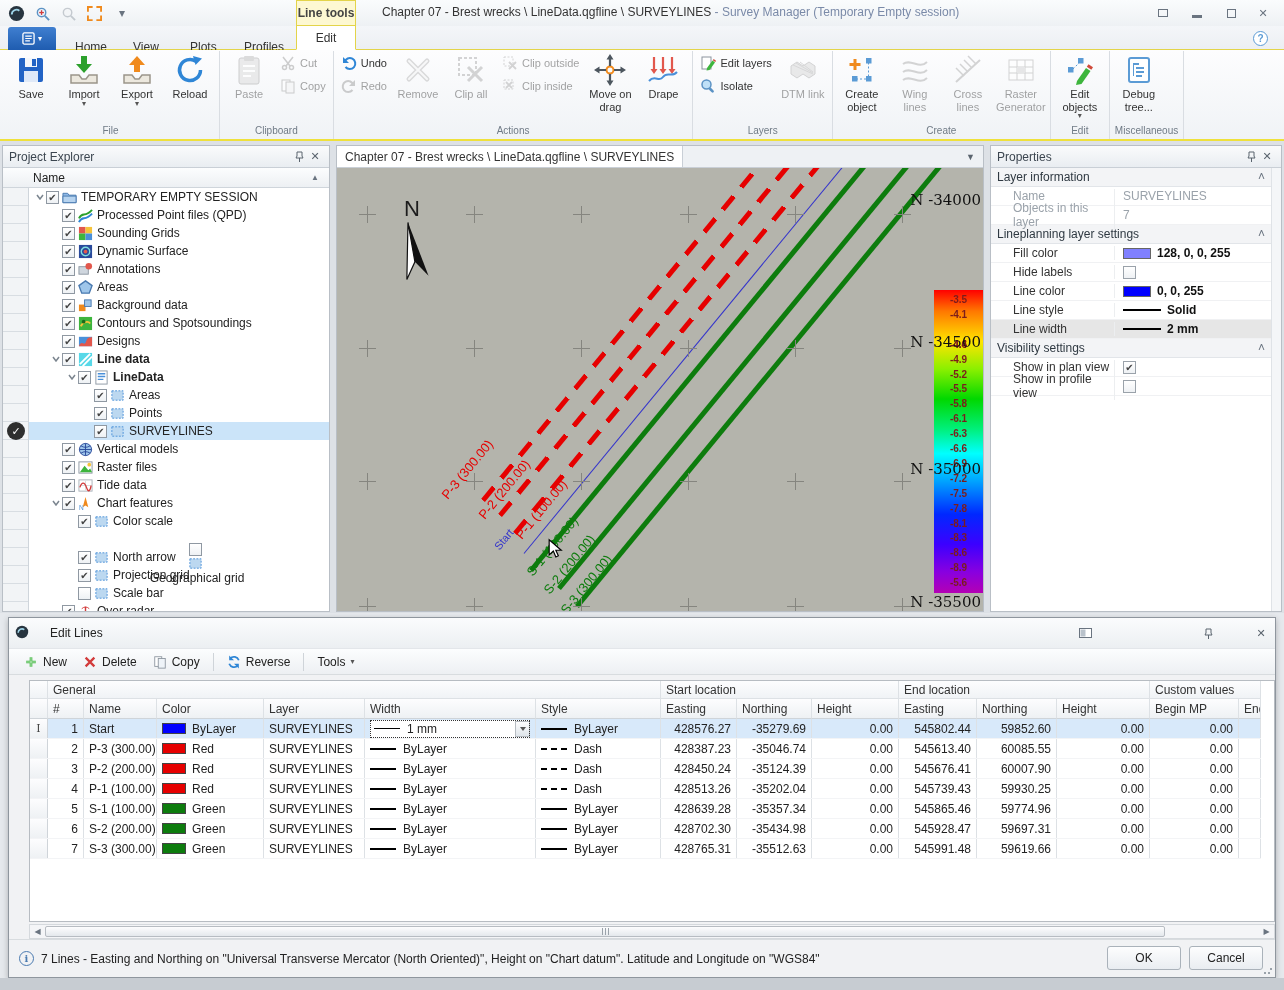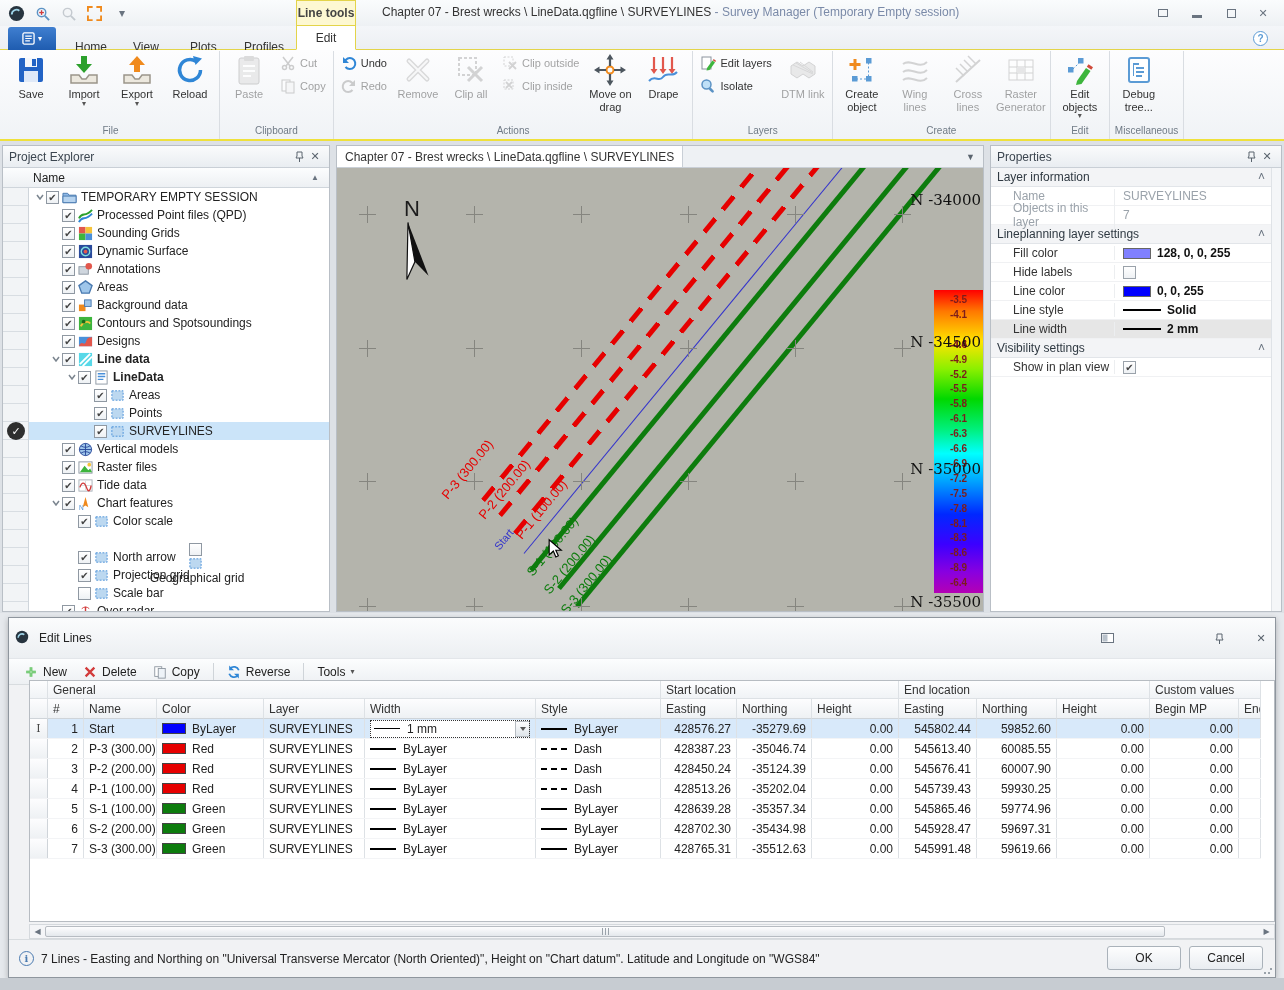--- a/index.html
+++ b/index.html
@@ -98,21 +98,21 @@
 .plabel{width:124px;padding-left:22px;color:#333;border-right:1px solid #eceef0;flex:none}
 .prow.pdis .plabel,.prow.pdis .pval{color:#9aa2aa}
 .pval{display:flex;align-items:center;gap:6px;padding-left:8px;font-weight:bold;color:#111}
 .swatch{width:28px;height:11px;border:1px solid #666;flex:none}
 .pline{width:38px;height:0;border-top:2px solid #000;flex:none}
 .pcb{width:13px;height:13px;border:1px solid #9aa2aa;background:linear-gradient(#fff,#eef1f4);
   display:flex;align-items:center;justify-content:center;font-size:10px;color:#444;font-weight:normal}
 
 #editlines{position:absolute;left:8px;top:617px;width:1268px;height:361px;background:#f1f2f4;
   border:1px solid #8f969e;box-shadow:0 2px 6px rgba(0,0,0,.25)}
-#el-title{height:40px;display:flex;align-items:center;gap:10px;padding:0 6px;background:linear-gradient(#fbfcfd,#eceff2)}
+#el-title{height:30px;display:flex;align-items:center;gap:21px;padding:0 6px;background:linear-gradient(#fbfcfd,#eceff2)}
 #el-title .sp{flex:1}
 #el-toolbar{height:27px;display:flex;align-items:center;gap:2px;padding:0 8px;
   background:linear-gradient(#fcfdfe,#edf0f3);border-top:1px solid #e3e6ea;border-bottom:1px solid #d8dcdf}
 .tbtn{display:flex;align-items:center;gap:5px;padding:3px 7px;border-radius:3px;color:#222}
 .tbtn .ric{width:14px;height:14px}
 .tsep{width:1px;height:18px;background:#cfd4d9;margin:0 4px}
 #el-gridwrap{position:absolute;left:20px;top:62px;width:1246px;height:242px;background:#fff;border:1px solid #b7bcc2;overflow:hidden}
 #grid{position:absolute;left:0;top:0}
 .grow{display:flex;height:20px}
 .gcell{border-right:1px solid #dde1e5;display:flex;align-items:center;padding:0 5px;overflow:hidden;white-space:nowrap;flex:none}
@@ -872,21 +872,21 @@
           <div class="cbtick" style="top: 138.1px;">-6.3</div>
           <div class="cbtick" style="top: 153px;">-6.6</div>
           <div class="cbtick" style="top: 167.9px;">-6.9</div>
           <div class="cbtick" style="top: 182.8px;">-7.2</div>
           <div class="cbtick" style="top: 197.7px;">-7.5</div>
           <div class="cbtick" style="top: 212.6px;">-7.8</div>
           <div class="cbtick" style="top: 227.5px;">-8.1</div>
           <div class="cbtick" style="top: 242.4px;">-8.3</div>
           <div class="cbtick" style="top: 257.3px;">-8.6</div>
           <div class="cbtick" style="top: 272.2px;">-8.9</div>
-          <div class="cbtick" style="top: 287.1px;">-6.4</div>
+          <div class="cbtick" style="top: 287.1px;">-5.6</div>
         </div>
 
       <div class="nlabel" style="top:23px">N -34000</div>
       <div class="nlabel" style="top:165px">N -34500</div>
       <div class="nlabel" style="top:292px">N -35000</div>
       <div class="nlabel" style="top:425px">N -35500</div>
 
       <div id="cursor">
         <svg viewBox="0 0 24 24" width="20" height="22">
             <polygon points="5,1 5,19 10,14.5 13,21.5 16,20 13,13.5 19.5,13.5" fill="#fff" stroke="#000" stroke-width="1.4"></polygon>
@@ -989,20 +989,26 @@
         </div>
         <div class="psec">
           <span>Visibility settings</span>
           <span class="sp"></span>
           <span style="color: rgb(106, 116, 128);">˄</span>
         </div>
         <div class="prow">
           <div class="plabel">Show in plan view</div>
           <div class="pval">
             <span class="pcb">✔</span>
+          </div>
+        </div>
+        <div class="prow">
+          <div class="plabel">Show in profile view</div>
+          <div class="pval">
+            <span class="pcb"></span>
           </div>
         </div>
       </div>
     <div id="props-scroll"></div>
   </div>
 </div>
 
 <div id="editlines">
   <div id="el-title">
     <span><svg width="14" height="14" viewBox="0 0 18 18">

